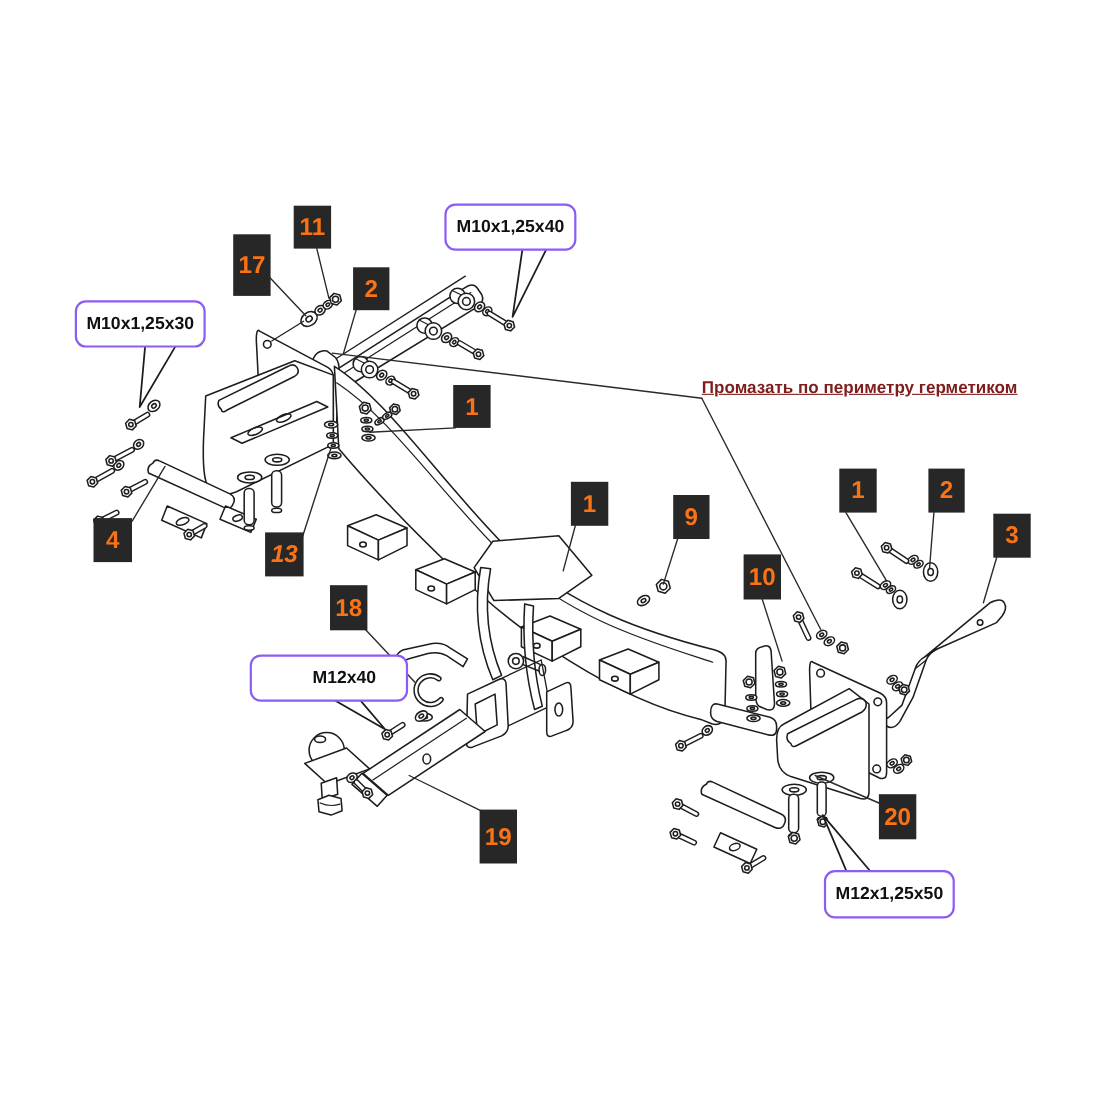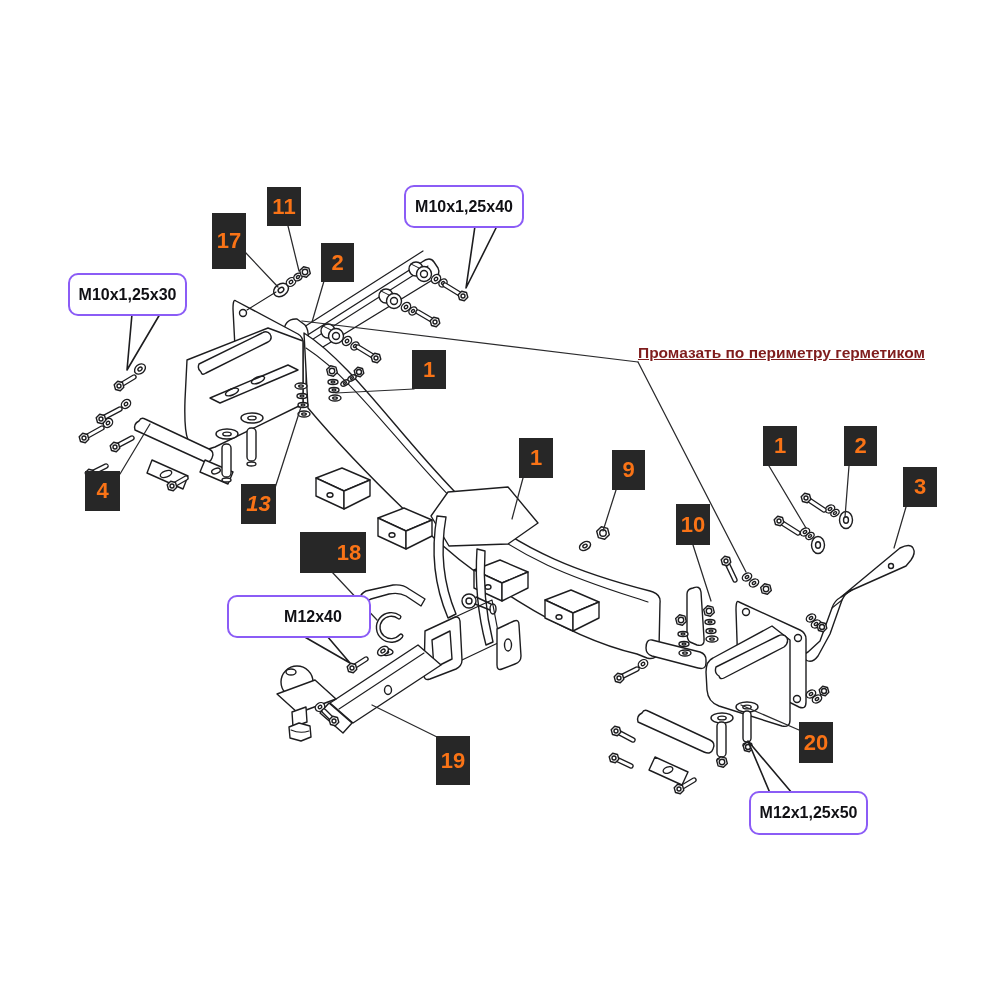--- a/index.html
+++ b/index.html
@@ -573,19 +573,19 @@
     <div class="plabel" style="left: 85px; top: 471px; width: 35px; height: 40px;">4</div>
     <div class="plabel" style="left: 612px; top: 450px; width: 33px; height: 40px;">9</div>
     <div class="plabel" style="left: 676px; top: 504px; width: 34px; height: 41px;">10</div>
     <div class="plabel" style="left: 267px; top: 187px; width: 34px; height: 39px;">11</div>
     <div class="plabel" style="left: 799px; top: 722px; width: 34px; height: 41px;">20</div>
     <div class="plabel" style="left: 241px; top: 484px; width: 35px; height: 40px; font-style: italic;">13</div>
     <div class="plabel" style="left: 412px; top: 350px; width: 34px; height: 39px;">1</div>
     <div class="plabel" style="left: 844px; top: 426px; width: 33px; height: 40px;">2</div>
     <div class="plabel" style="left: 763px; top: 426px; width: 34px; height: 40px;">1</div>
     <div class="plabel" style="left: 212px; top: 213px; width: 34px; height: 56px;">17</div>
-    <div class="plabel" style="left: 300px; top: 532px; width: 34px; height: 41px; padding-left: 32px;">18</div>
+    <div class="plabel" style="left: 300px; top: 532px; width: 34px; height: 41px;">18</div>
     <div class="plabel" style="left: 436px; top: 736px; width: 34px; height: 49px;">19</div>
     <div class="callout" style="left: 68px; top: 273px; width: 115px; height: 39px;">M10x1,25x30</div>
     <div class="callout" style="left: 404px; top: 185px; width: 116px; height: 39px;">M10x1,25x40</div>
     <div class="callout" style="left: 227px; top: 595px; width: 112px; height: 39px; padding-left: 28px;">M12x40</div>
     <div class="callout" style="left: 749px; top: 791px; width: 115px; height: 40px;">M12x1,25x50</div>
   </div>
 
 </body></html>

